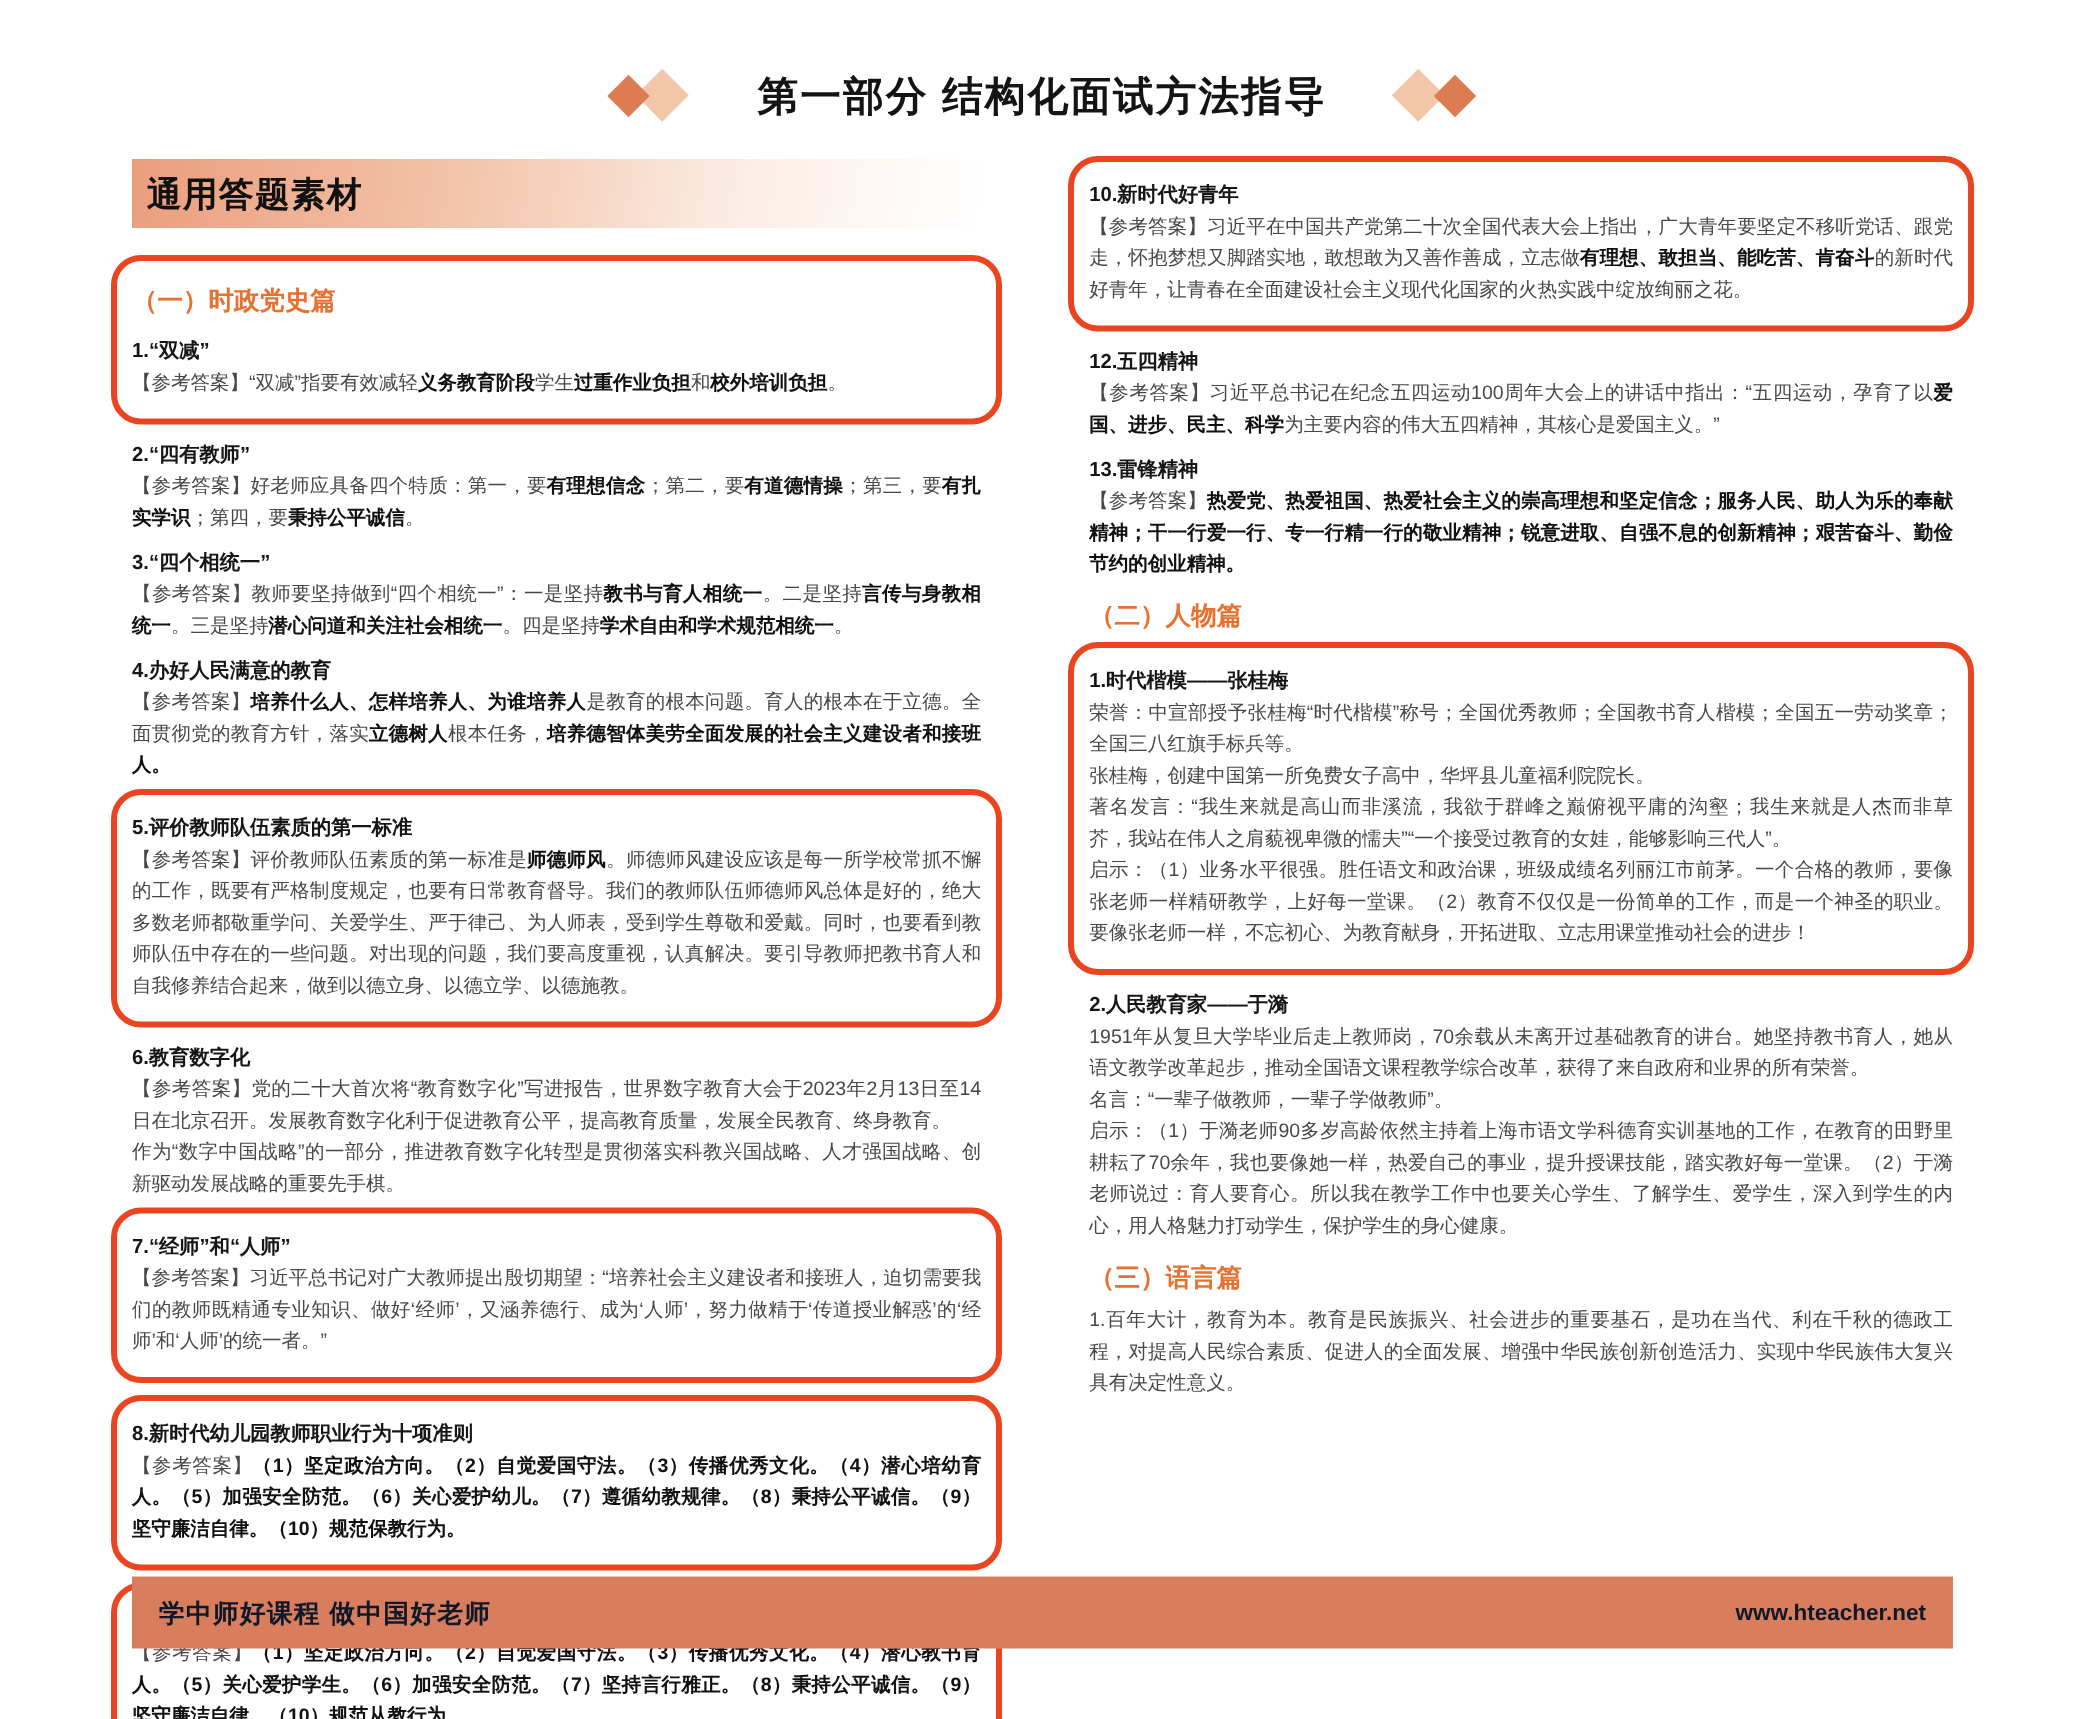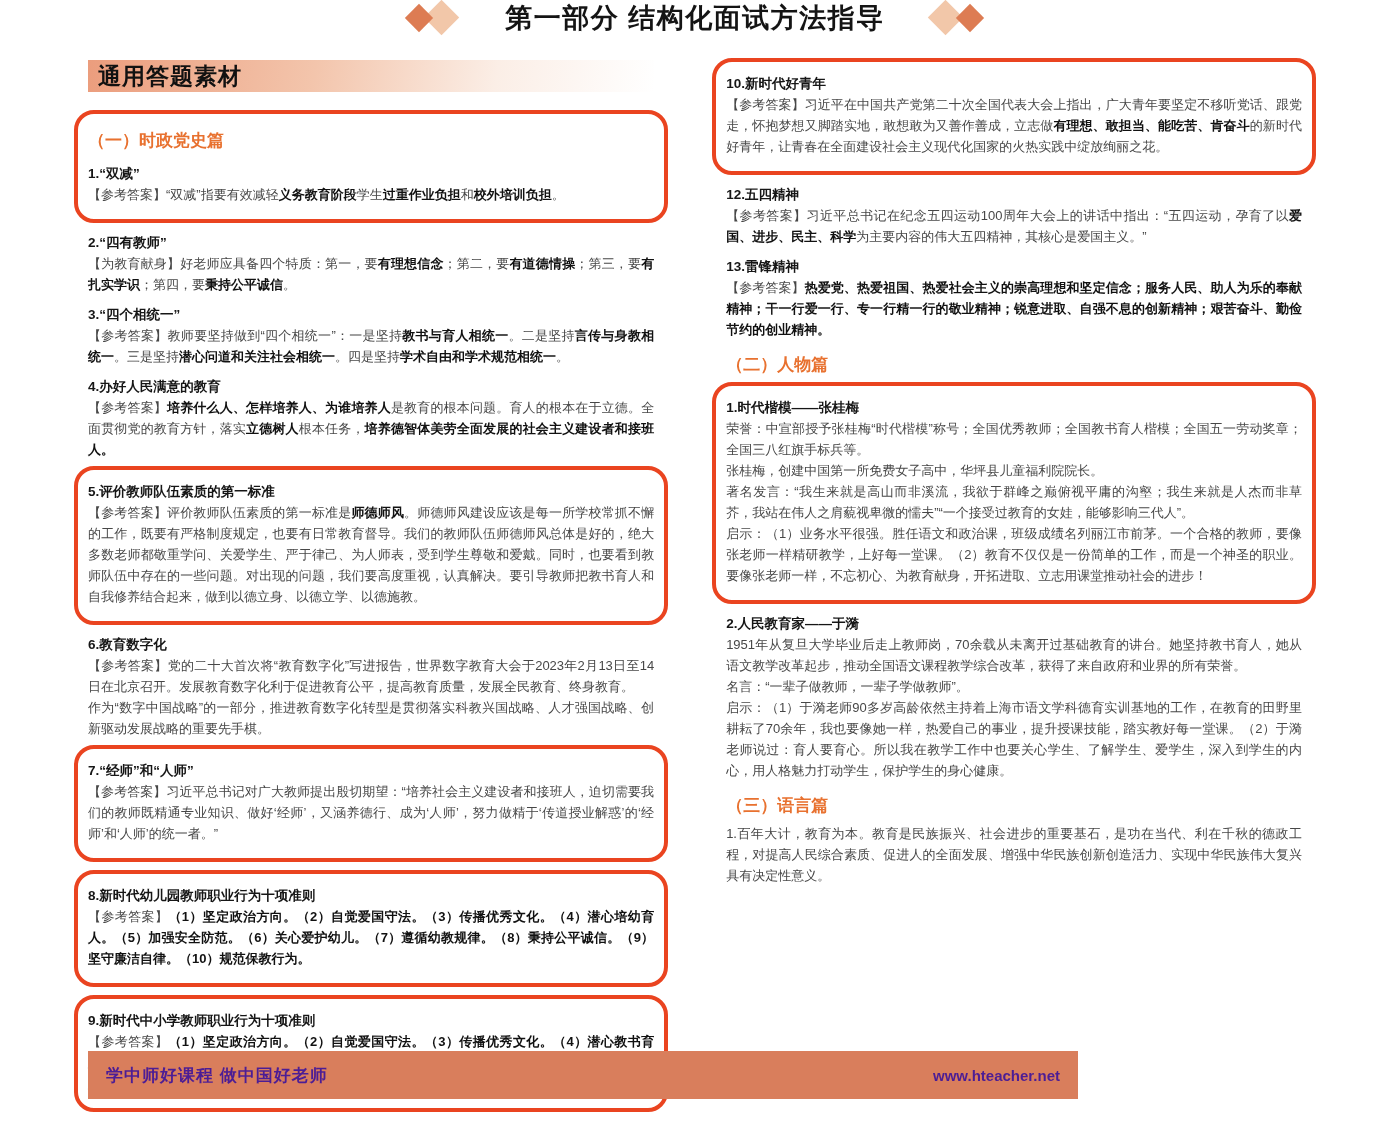--- a/index.html
+++ b/index.html
@@ -2,52 +2,52 @@
 <html style="--accent: #ea4420; --category: #e8712f; --footer: #d97e5c; --diamond-dark: #dd7c53; --diamond-light: #f2c7a9;"><head>
 <meta charset="utf-8">
 <style>
   html,body{margin:0;padding:0;}
   body{
     width:1390px;height:1146px;background:#ffffff;position:relative;overflow:hidden;
     font-family:"Liberation Sans","DejaVu Sans",sans-serif;
     -webkit-font-smoothing:antialiased;
   }
   
-  .page-header{display:flex;align-items:center;justify-content:center;gap:42px;}
+  .page-header{display:flex;align-items:center;justify-content:center;gap:42px;padding-top:46px;}
   .deco{position:relative;width:58px;height:36px;}
   .diamond{position:absolute;transform:rotate(45deg);}
   .deco-left .d-dark{width:20px;height:20px;left:4px;top:8px;background:var(--diamond-dark,#dd7c53);z-index:2;}
   .deco-left .d-light{width:25px;height:25px;left:24px;top:5px;background:var(--diamond-light,#f2c7a9);z-index:1;}
   .deco-right .d-light{width:25px;height:25px;left:6px;top:5px;background:var(--diamond-light,#f2c7a9);z-index:1;}
   .deco-right .d-dark{width:20px;height:20px;left:33px;top:8px;background:var(--diamond-dark,#dd7c53);z-index:2;}
   .main-title{font-size:27px;font-weight:800;color:#141414;letter-spacing:1.5px;}
   
   .content{display:flex;gap:44px;padding:0 88px;margin-top:24px;align-items:flex-start;}
   .col{box-sizing:border-box;}
   .col-left{width:580px;}
   .col-right{width:590px;margin-top:-6px;margin-left:28px;}
   .col-header{
-    height:32px;display:flex;align-items:center;padding-left:10px;margin-bottom:18px;
+    height:46px;display:flex;align-items:center;padding-left:10px;margin-bottom:18px;
     background:linear-gradient(100deg,#eb9d7d 0%,#f3c5ac 40%,#fbeee6 72%,#ffffff 100%);
     font-size:23px;font-weight:800;color:#111;letter-spacing:1px;
   }
   .box{
     border:4px solid var(--accent,#ea4420);border-radius:20px;
     margin:4px -14px 8px;padding:2px 10px 8px;
     background:#fff;
   }
   .category{color:var(--category,#e8712f);font-size:17px;font-weight:800;margin:12px 0 4px;line-height:26px;}
   .item{margin-bottom:6px;}
   .item-title{font-size:13.5px;font-weight:800;color:#161616;line-height:21px;margin-top:9px;}
   .para{font-size:13px;color:#474747;line-height:21px;text-align:justify;}
   .para b{color:#111;font-weight:700;}
   
   .footer{
-    position:absolute;left:88px;width:990px;box-sizing:border-box;top:1051px;height:48px;
-    background:var(--footer,#d97e5c);color:#4c1d95;display:flex;align-items:center;
+    position:absolute;left:88px;width:1214px;box-sizing:border-box;top:1051px;height:48px;
+    background:var(--footer,#d97e5c);color:#0f172a;display:flex;align-items:center;
     justify-content:space-between;padding:0 18px;
   }
   .footer-slogan{font-size:17px;font-weight:800;letter-spacing:1px;}
   .footer-site{font-size:15px;font-weight:700;}
 </style>
 </head>
 <body>
 
 <div class="page-header">
   <div class="deco deco-left">
@@ -66,21 +66,21 @@
     <div class="col-header">通用答题素材</div>
   <div class="box">
         <div class="category">（一）时政党史篇</div>
         <div class="item">
           <div class="item-title">1.“双减”</div>
           <div class="para"><span>【参考答案】“双减”指要有效减轻</span><b>义务教育阶段</b><span>学生</span><b>过重作业负担</b><span>和</span><b>校外培训负担</b><span>。</span></div>
         </div>
       </div>
       <div class="item">
         <div class="item-title">2.“四有教师”</div>
-        <div class="para"><span>【为教育献身】好老师应具备四个特质：第一，要</span><b>有理想信念</b><span>；第二，要</span><b>有道德情操</b><span>；第三，要</span><b>有扎实学识</b><span>；第四，要</span><b>秉持公平诚信</b><span>。</span></div>
+        <div class="para"><span>【参考答案】好老师应具备四个特质：第一，要</span><b>有理想信念</b><span>；第二，要</span><b>有道德情操</b><span>；第三，要</span><b>有扎实学识</b><span>；第四，要</span><b>秉持公平诚信</b><span>。</span></div>
       </div>
       <div class="item">
         <div class="item-title">3.“四个相统一”</div>
         <div class="para"><span>【参考答案】教师要坚持做到“四个相统一”：一是坚持</span><b>教书与育人相统一</b><span>。二是坚持</span><b>言传与身教相统一</b><span>。三是坚持</span><b>潜心问道和关注社会相统一</b><span>。四是坚持</span><b>学术自由和学术规范相统一</b><span>。</span></div>
       </div>
       <div class="item">
         <div class="item-title">4.办好人民满意的教育</div>
         <div class="para"><span>【参考答案】</span><b>培养什么人、怎样培养人、为谁培养人</b><span>是教育的根本问题。育人的根本在于立德。全面贯彻党的教育方针，落实</span><b>立德树人</b><span>根本任务，</span><b>培养德智体美劳全面发展的社会主义建设者和接班人。</b></div>
       </div>
       <div class="box">

